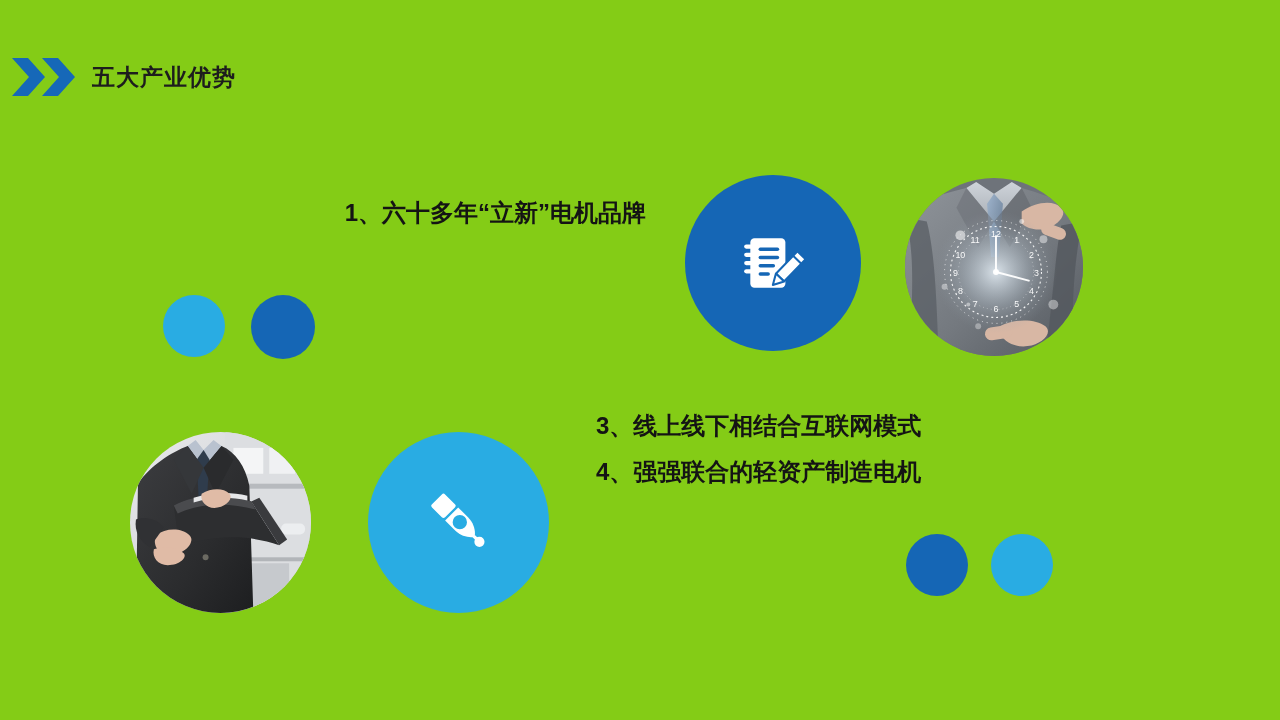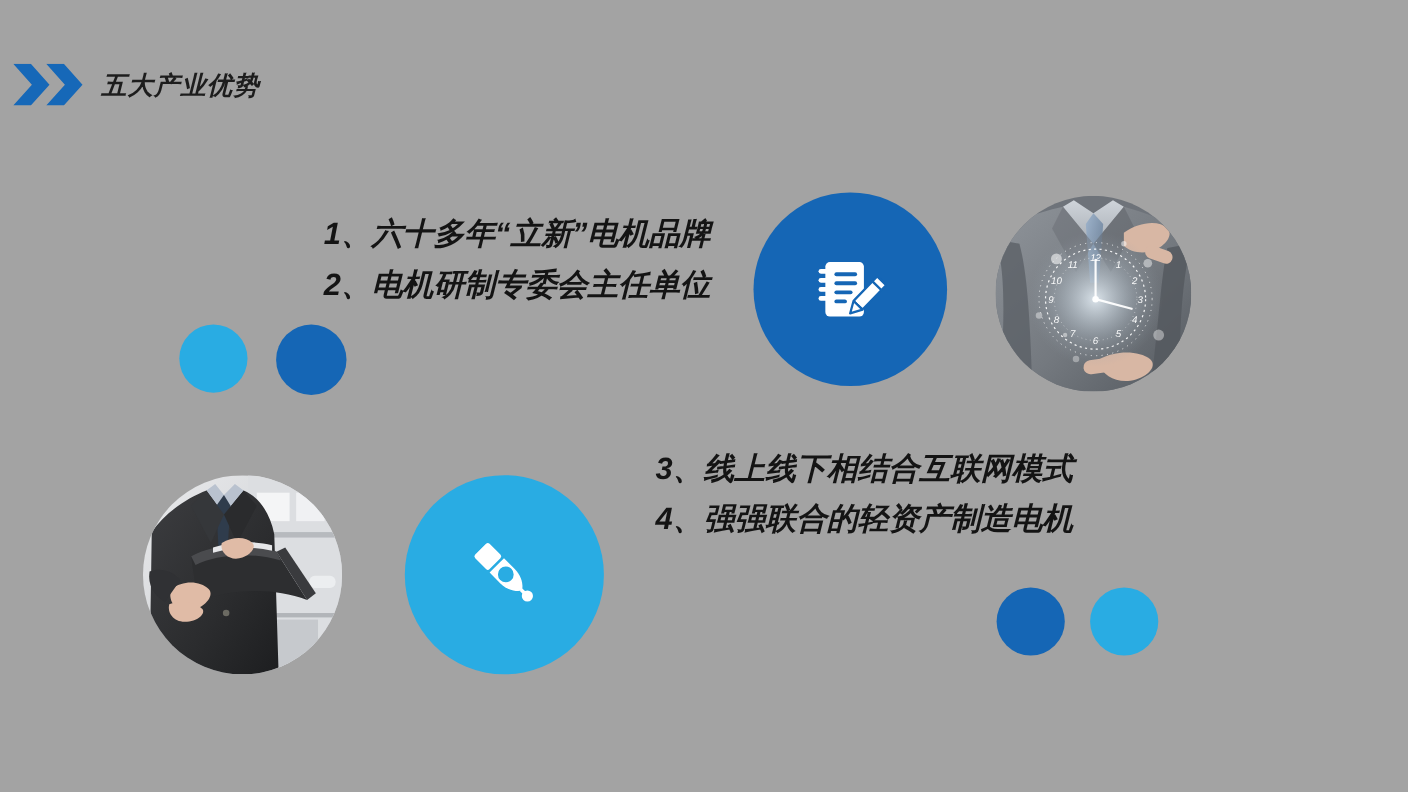--- a/index.html
+++ b/index.html
@@ -11,22 +11,21 @@
     width: 1280px;
     height: 720px;
     position: relative;
     overflow: hidden;
     font-family: "Liberation Sans", "DejaVu Sans", sans-serif;
     -webkit-font-smoothing: antialiased;
   }
   .slide {
     position: absolute;
     inset: 0;
-    background: #a3a3a3;
-    font-style: italic;
+    background: #84cc16;
   }
 
   
   .title-group {
     position: absolute;
     left: 12px;
     top: 58px;
     display: flex;
     align-items: center;
   }
@@ -43,21 +42,21 @@
     letter-spacing: 1px;
     white-space: nowrap;
     line-height: 1;
   }
 
   
   .text-block {
     position: absolute;
     color: #141414;
     font-weight: bold;
-    font-size: 28px;
+    font-size: 24px;
     line-height: 46px;
     white-space: nowrap;
   }
   .block-top {
     left: 160px;
     top: 190px;
     width: 486px;
     text-align: right;
   }
   .block-bottom {
@@ -132,21 +131,20 @@
   <div class="title-group">
     <svg class="chevrons" viewBox="0 0 66 38">
       <polygon points="0,0 16,0 33,19 16,38 0,38 17,19" fill="#1668b8"></polygon>
       <polygon points="30,0 46,0 63,19 46,38 30,38 47,19" fill="#1668b8"></polygon>
     </svg>
     <div class="title-text">五大产业优势</div>
   </div>
 
   <div class="text-block block-top">
     <span class="text-line">1、六十多年“立新”电机品牌</span>
-    <span class="text-line">2、电机研制专委会主任单位</span>
   </div>
 
   <div class="text-block block-bottom">
     <span class="text-line">3、线上线下相结合互联网模式</span>
     <span class="text-line">4、强强联合的轻资产制造电机</span>
   </div>
 
   <div class="circle c-dark icon-circle circle-notepad">
     <svg width="66" height="66" viewBox="0 0 64 64">
 

